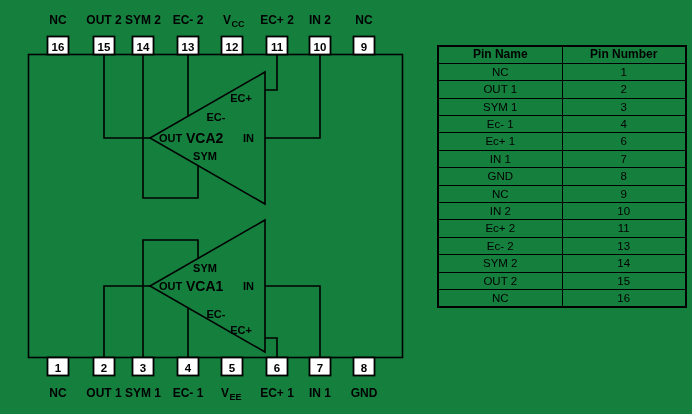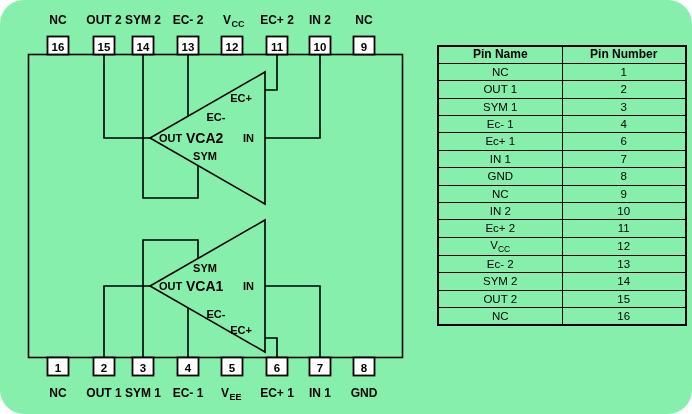--- a/index.html
+++ b/index.html
@@ -3,21 +3,21 @@
 <meta charset="utf-8">
 <style>
   * { margin:0; padding:0; box-sizing:border-box; }
   html,body { background:#ffffff; }
   body {
     width:692px; height:414px;
     position:relative; overflow:hidden;
     font-family:"Liberation Sans", sans-serif;
     color:#000;
   }
-  .stage { position:absolute; inset:0; background:#86efac;border-radius:24px; }
+  .stage { position:absolute; inset:0; background:#15803d; }
   .diagram-svg { position:absolute; left:0; top:0; }
 
   
   .ic-body { fill:none; stroke:#000; stroke-width:1.6; }
   .pin-box { fill:#fff; stroke:#000; stroke-width:1.8; }
   .wire    { fill:none; stroke:#000; stroke-width:1.6; }
   .tri     { fill:none; stroke:#000; stroke-width:1.6; }
   .lbl     { font-family:"Liberation Sans",sans-serif; font-weight:bold; font-size:12px; fill:#000; }
   .lbl-sub { font-size:9px; }
   .pin-num { font-family:"Liberation Sans",sans-serif; font-weight:bold; font-size:11.5px; fill:#000; }
@@ -177,24 +177,20 @@
           </tr>
           <tr>
             <td>IN 2</td>
             <td>10</td>
           </tr>
           <tr>
             <td>Ec+ 2</td>
             <td>11</td>
           </tr>
           <tr>
-            <td>V<sub>CC</sub></td>
-            <td>12</td>
-          </tr>
-          <tr>
             <td>Ec- 2</td>
             <td>13</td>
           </tr>
           <tr>
             <td>SYM 2</td>
             <td>14</td>
           </tr>
           <tr>
             <td>OUT 2</td>
             <td>15</td>

